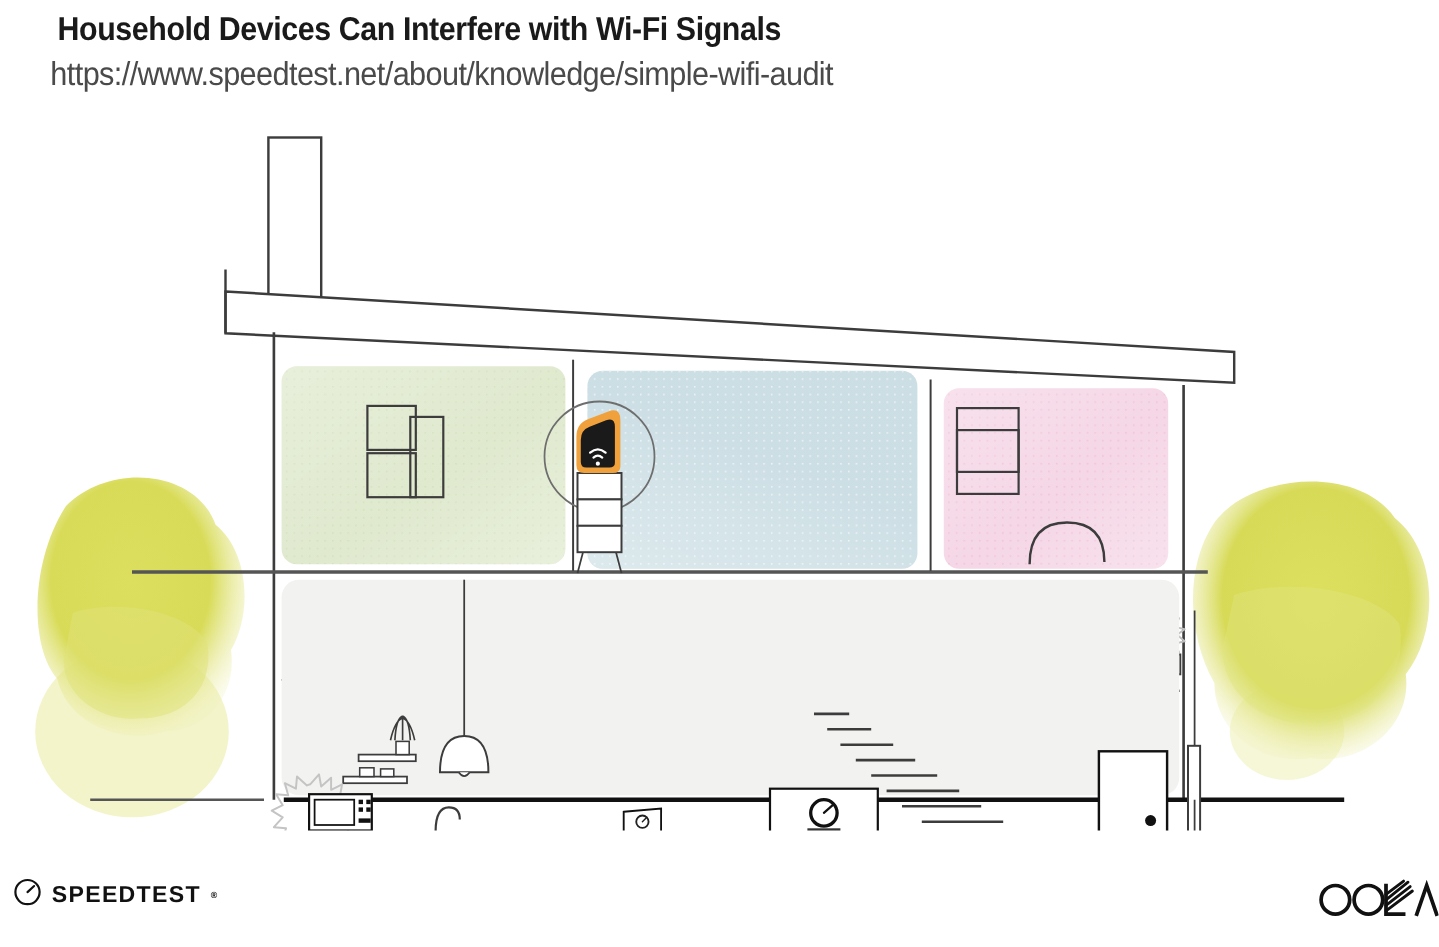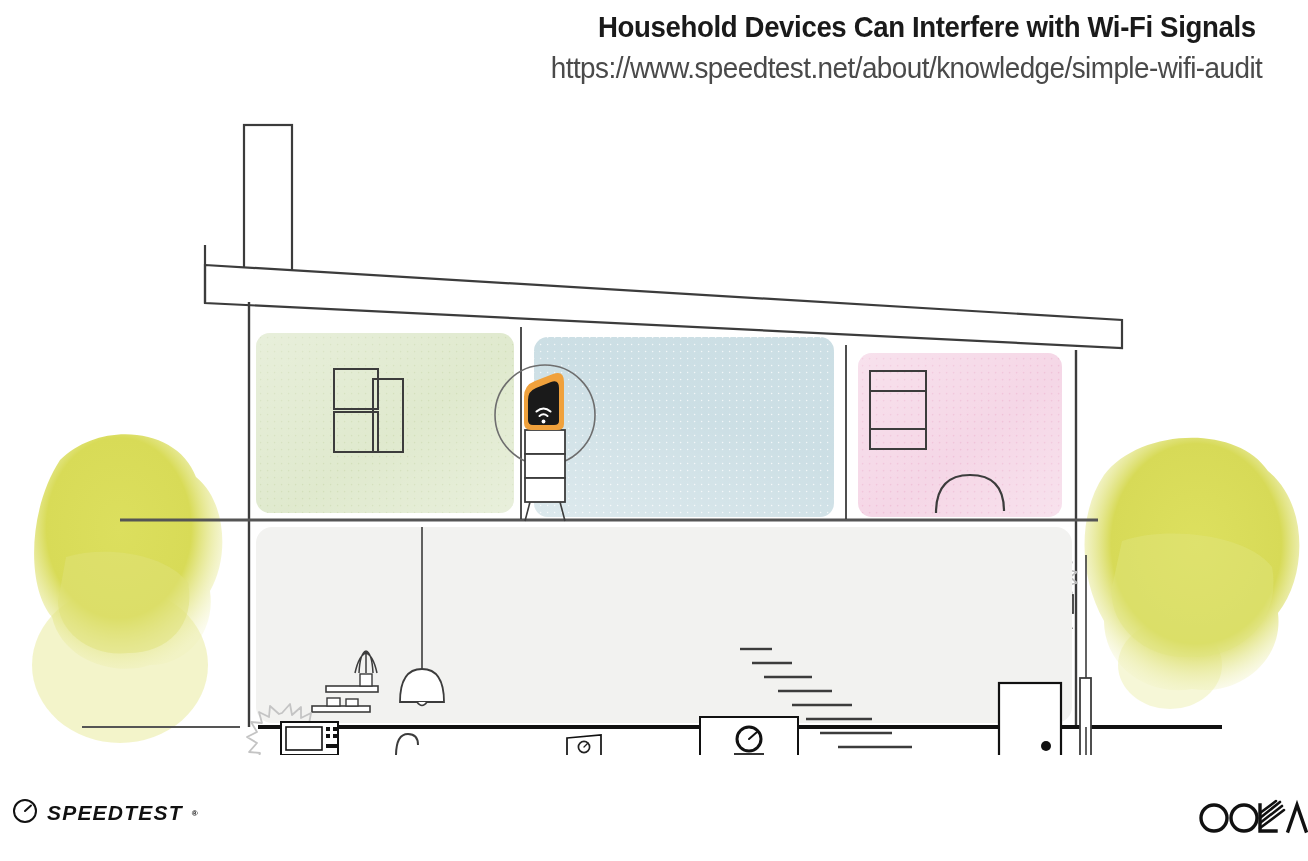--- a/index.html
+++ b/index.html
@@ -5,21 +5,21 @@
   * { box-sizing: border-box; margin: 0; padding: 0; }
   html, body {
     width: 1308px; height: 861px;
     background: #ffffff;
     font-family: "Liberation Sans", sans-serif;
     overflow: hidden;
   }
   #page { position: relative; width: 1308px; height: 861px; background: #fff; }
 
   
-  .header { position: absolute; left: 0; top: 0; width: 1308px; text-align: right; }
+  .header { position: absolute; left: 0; top: 0; width: 1308px; text-align: left; }
   .title {
     font-family: "Liberation Sans", sans-serif;
     font-weight: 700;
     font-size: 30px;
     letter-spacing: -0.4px;
     color: #1a1a1a;
     margin-top: 10px;
     transform: scaleX(0.92);
   }
   .subtitle {
@@ -34,21 +34,21 @@
 
   
   .illus { position: absolute; left: 0; top: 105px; width: 1308px; height: 650px; }
   .illus svg { display: block; }
 
   
   .footer { position: absolute; left: 0; top: 790px; width: 1308px; height: 60px; }
   .brand-left { position: absolute; left: 12px; top: 8px; display: flex; align-items: center; gap: 9px; }
   .brand-left .word {
     font-family: "Liberation Sans", sans-serif;
-    font-weight: 700; font-size: 21px; letter-spacing: 1.2px; color: #111; font-style: italic;
+    font-weight: 700; font-size: 21px; letter-spacing: 1.2px; color: #111;
   }
   .brand-left .reg { font-size: 8px; vertical-align: super; font-weight: 700; }
   .brand-right { position: absolute; left: 1196px; top: 6px; }
 </style>
 </head>
 <body>
 
 <div id="page">
 
   <div class="header">

